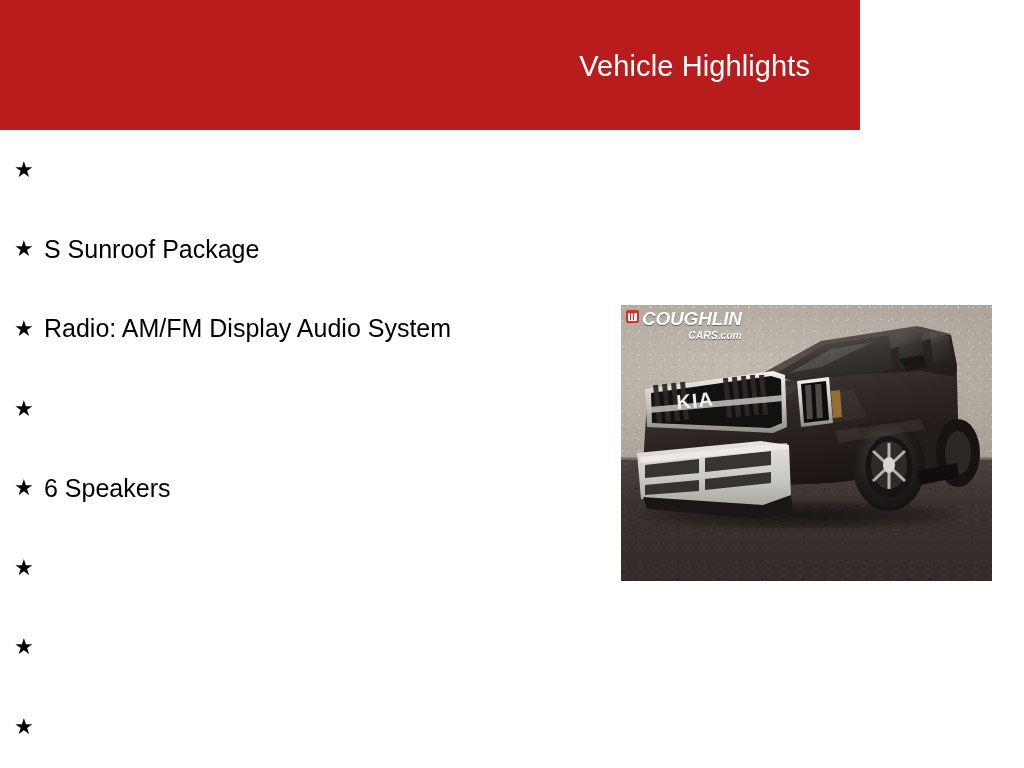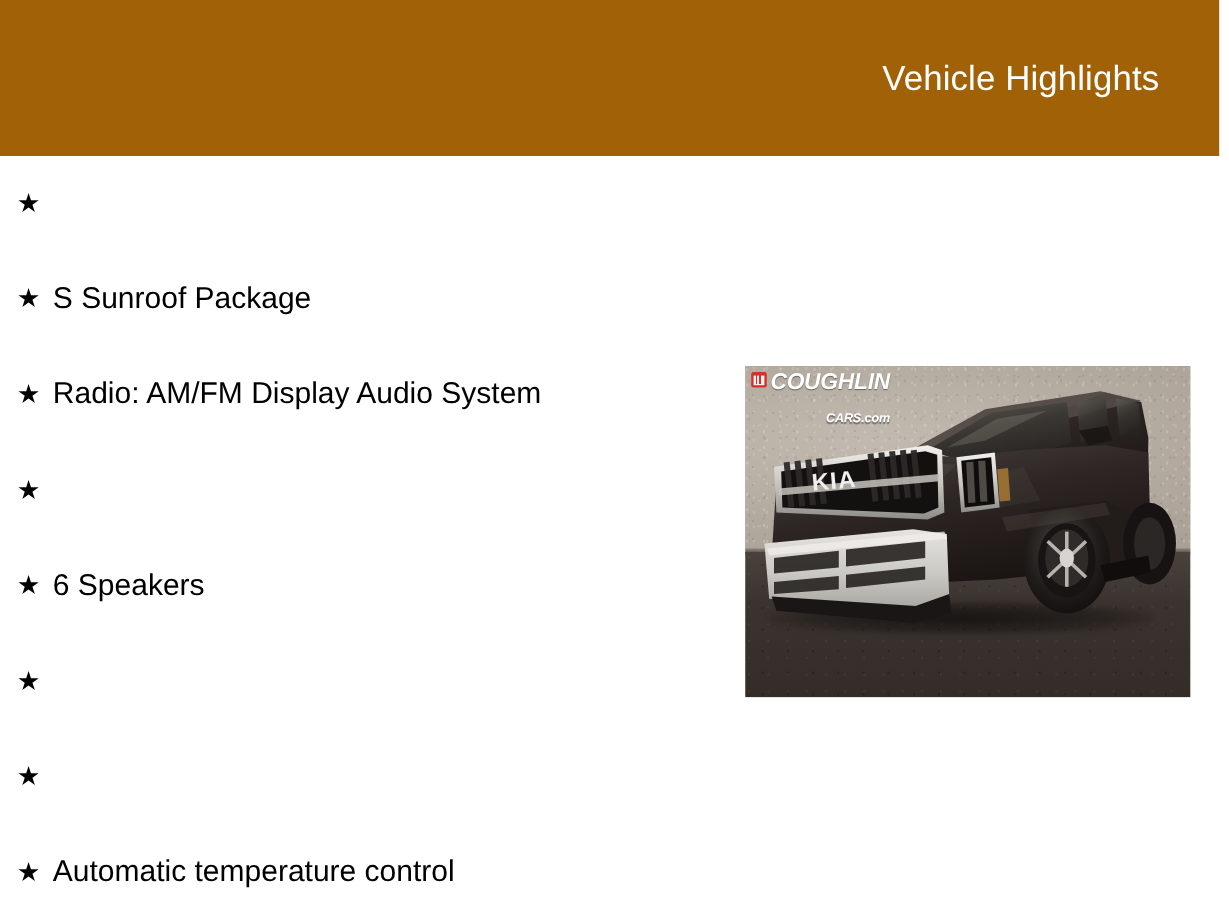--- a/index.html
+++ b/index.html
@@ -13,23 +13,23 @@
     position: relative;
     overflow: hidden;
     font-family: "Liberation Sans", sans-serif;
     background: #ffffff;
   }
 
   
   #header-bar {
     position: absolute;
     left: 0; top: 0;
-    width: 1016px;
+    width: 860px;
     height: 130px;
-    background: #a16207;
+    background: #b91c1c;
   }
   #header-title {
     position: absolute;
     right: 50px;
     top: 49px;
     color: #ffffff;
     font-size: 29px;
     line-height: 34px;
     font-weight: 400;
     letter-spacing: 0.1px;
@@ -167,21 +167,21 @@
     letter-spacing: -0.2px;
     text-shadow: 0 1px 1px rgba(0,0,0,.45);
   }
   #watermark-line2 {
     display: block;
     color: #ffffff;
     font-size: 10.5px;
     font-weight: bold;
     font-style: italic;
     text-align: right;
-    margin-top: 16px;
+    margin-top: 2px;
     letter-spacing: -0.1px;
     text-shadow: 0 1px 1px rgba(0,0,0,.45);
   }
 
   
   #vehicle-graphic { position: absolute; inset: 0; z-index: 20; }
   .car-shadow {
     position: absolute;
     left: 20px; top: 196px;
     width: 320px; height: 28px;
@@ -216,21 +216,20 @@
     <span class="highlight-label">6 Speakers</span>
   </li>
   <li class="highlight-item">
     <span class="highlight-bullet">★</span>
   </li>
   <li class="highlight-item">
     <span class="highlight-bullet">★</span>
   </li>
   <li class="highlight-item">
     <span class="highlight-bullet">★</span>
-    <span class="highlight-label">Automatic temperature control</span>
   </li>
 </ul>
 
 <div id="vehicle-photo">
 
   <div class="ph-wall"></div>
   <div class="ph-horizon"></div>
   <div class="ph-floor"></div>
 
   <div id="vehicle-graphic">

